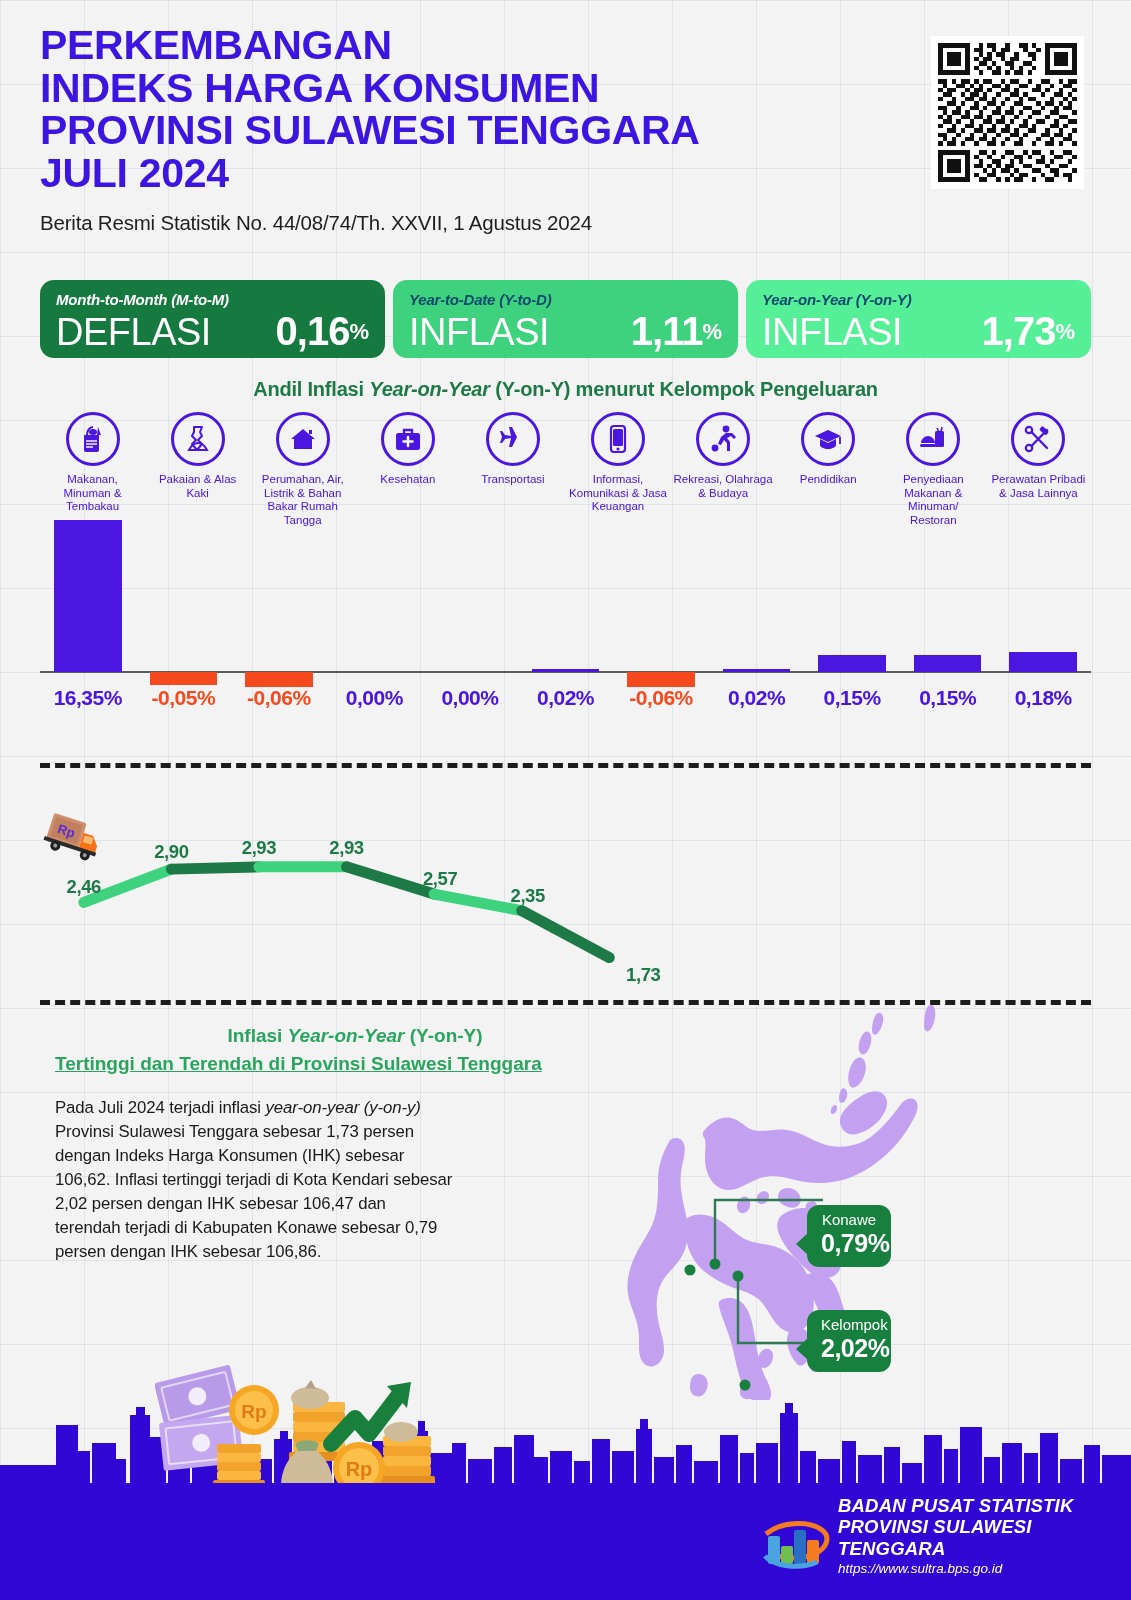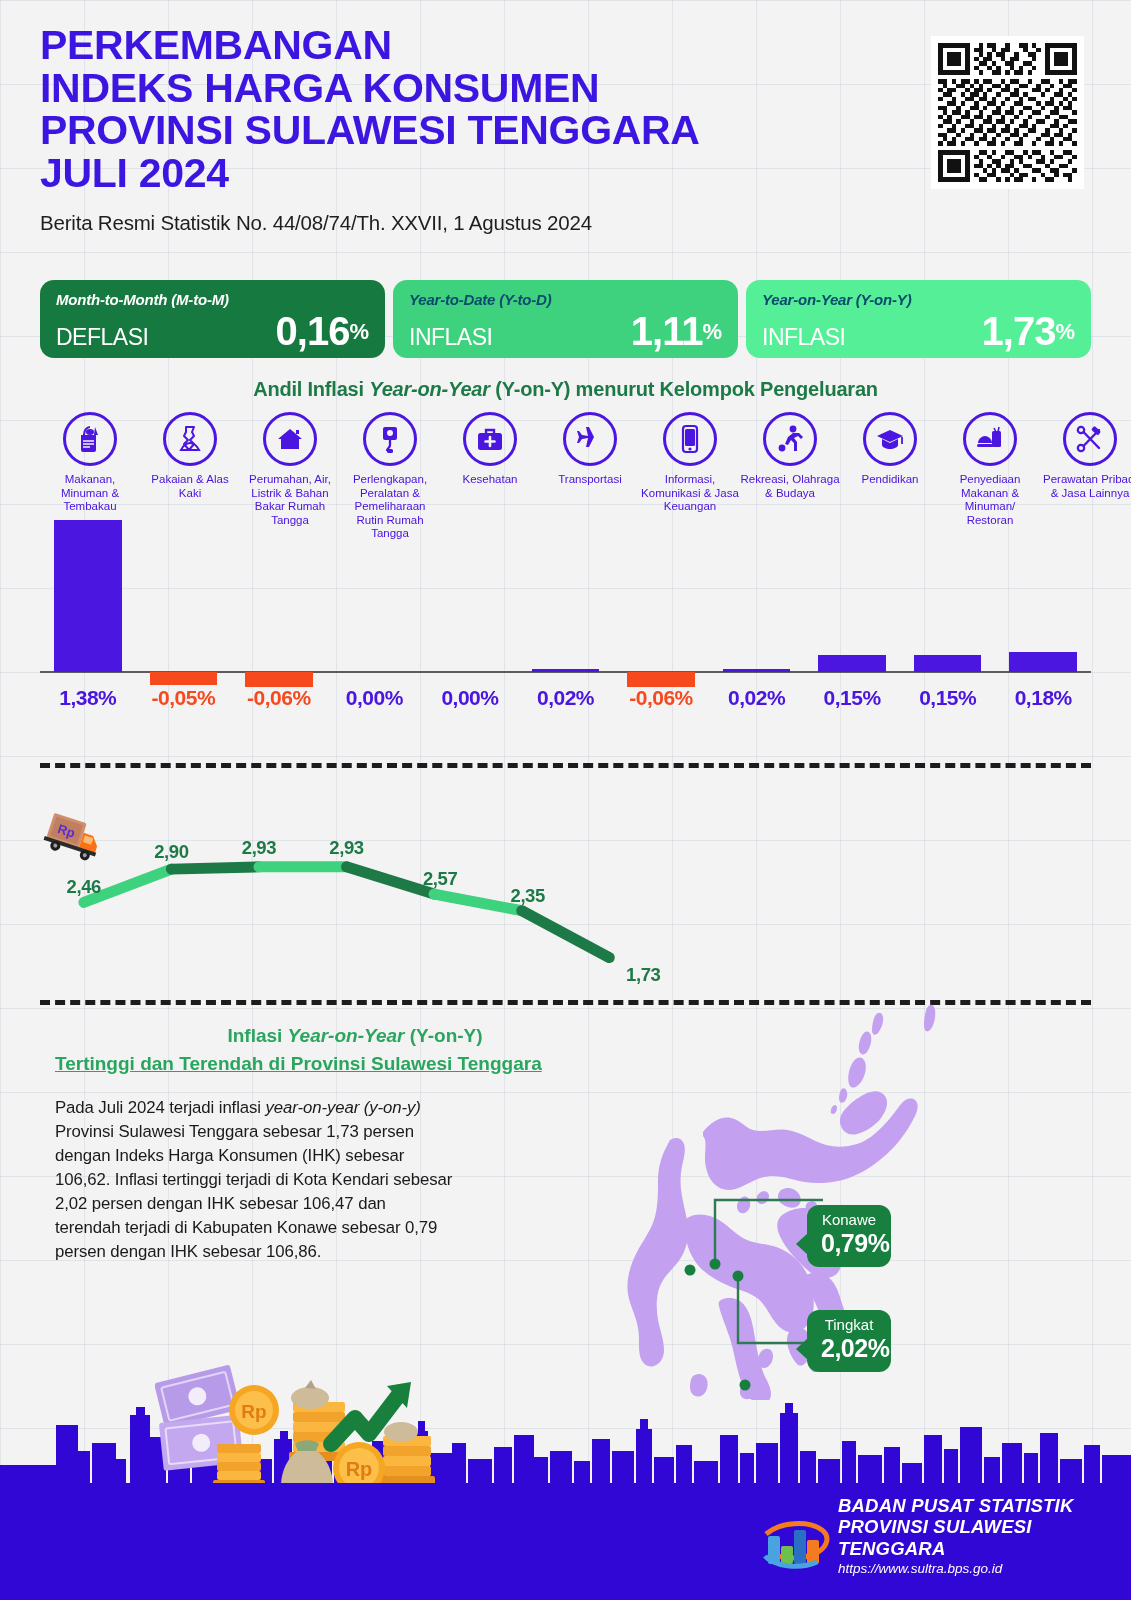--- a/index.html
+++ b/index.html
@@ -47,21 +47,21 @@
   .c3{background:#55ef97;}
   .card .clab{
     font-size:15px;font-style:italic;font-weight:bold;color:#ffffff;
     letter-spacing:-.2px;
   }
   .c2 .clab,.c3 .clab{color:#0c4a6e;}
   .card .crow{
     display:flex;align-items:baseline;justify-content:space-between;
     margin-top:1px;
   }
-  .card .cword{font-size:23px;color:#fff;letter-spacing:-.5px;}
+  .card .cword{font-size:38px;color:#fff;letter-spacing:-.5px;}
   .card .cnum{font-size:40px;font-weight:bold;color:#fff;letter-spacing:-1px;}
   .card .cpct{font-size:22px;font-weight:bold;color:#fff;vertical-align:super;}
 
   
   .sechead{
     position:absolute;text-align:center;width:100%;
     font-size:20px;font-weight:bold;color:#1d7a46;letter-spacing:-.2px;
   }
   .sechead i{font-style:italic;}
   #head-andil{top:378px;left:0;}
@@ -501,31 +501,20 @@
           <svg width="30" height="30" viewBox="0 0 30 30">
             <path d="M15 5L3 15h3v10h18V15h3z" fill="#4b16e0"></path>
             <path d="M21 6h3v4h-3z" fill="#4b16e0"></path>
           </svg>
         </div>
         <div class="ilabel">Perumahan, Air, Listrik &amp; Bahan Bakar Rumah Tangga</div>
       </div>
       <div class="iconcell">
         <div class="icircle">
           <svg width="30" height="30" viewBox="0 0 30 30">
-            <rect x="8" y="3" width="14" height="13" rx="2" fill="#4b16e0"></rect>
-            <circle cx="15" cy="9" r="3" fill="#f3f3f3"></circle>
-            <path d="M15 16v5c0 3-3 3-3 6" stroke="#4b16e0" stroke-width="2.3" fill="none"></path>
-            <rect x="12" y="25" width="6" height="4" rx="1.5" fill="#4b16e0"></rect>
-          </svg>
-        </div>
-        <div class="ilabel">Perlengkapan, Peralatan &amp; Pemeliharaan Rutin Rumah Tangga</div>
-      </div>
-      <div class="iconcell">
-        <div class="icircle">
-          <svg width="30" height="30" viewBox="0 0 30 30">
             <rect x="3" y="9" width="24" height="17" rx="2.5" fill="#4b16e0"></rect>
             <path d="M11 9V6h8v3" fill="none" stroke="#4b16e0" stroke-width="2.4"></path>
             <path d="M15 13v9M10.5 17.5h9" stroke="#f3f3f3" stroke-width="2.6" stroke-linecap="round"></path>
           </svg>
         </div>
         <div class="ilabel">Kesehatan</div>
       </div>
       <div class="iconcell">
         <div class="icircle">
           <svg width="30" height="30" viewBox="0 0 30 30">
@@ -587,21 +576,21 @@
         <div class="ilabel">Perawatan Pribadi &amp; Jasa Lainnya</div>
       </div>
     </div>
 
   <div class="barchart" id="bar-chart">
     <div class="baseline"></div>
   <div class="barcol" style="left: 0px; width: 95.5455px;">
         <div class="barwrap">
           <div class="bar-pos" style="height: 152px;"></div>
         </div>
-        <div class="barlab lab-pos">1,38%</div>
+        <div class="barlab lab-pos">16,35%</div>
       </div>
       <div class="barcol" style="left: 95.5455px; width: 95.5455px;">
         <div class="negwrap">
           <div class="bar-neg" style="height: 12.5px;"></div>
         </div>
         <div class="barlab lab-neg">-0,05%</div>
       </div>
       <div class="barcol" style="left: 191.091px; width: 95.5455px;">
         <div class="negwrap">
           <div class="bar-neg" style="height: 15px;"></div>
@@ -750,21 +739,21 @@
         <circle cx="163" cy="276" r="5.5" fill="#17803f"></circle>
         <circle cx="115" cy="270" r="5.5" fill="#17803f"></circle>
         <circle cx="170" cy="385" r="5.5" fill="#17803f"></circle>
       </g>
     </svg>
     <div class="callout" id="co-konawe">
       <div class="cname">Konawe</div>
       <div class="cv">0,79%</div>
     </div>
     <div class="callout" id="co-kendari">
-      <div class="cname">Tingkat</div>
+      <div class="cname">Kelompok</div>
       <div class="cv">2,02%</div>
     </div>
   </div>
 
   <svg class="skyline" viewBox="0 0 1131 110" preserveAspectRatio="none">
     <g fill="#3107d6">
       <rect x="0" y="92" width="64" height="18"></rect>
       <rect x="56" y="52" width="22" height="58"></rect>
         <rect x="78" y="78" width="12" height="32"></rect>
       <rect x="92" y="70" width="24" height="40"></rect>

